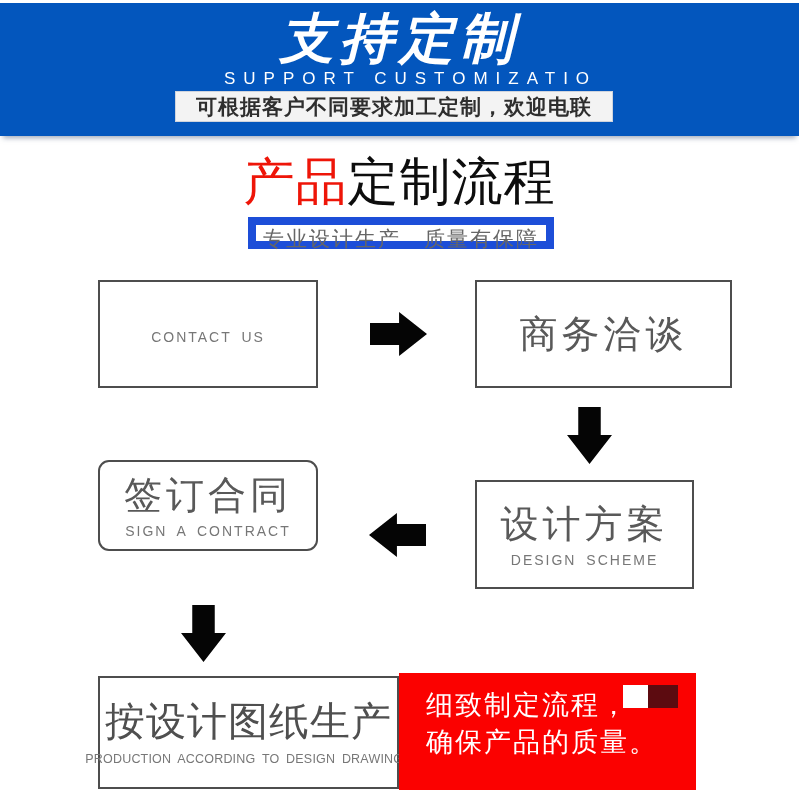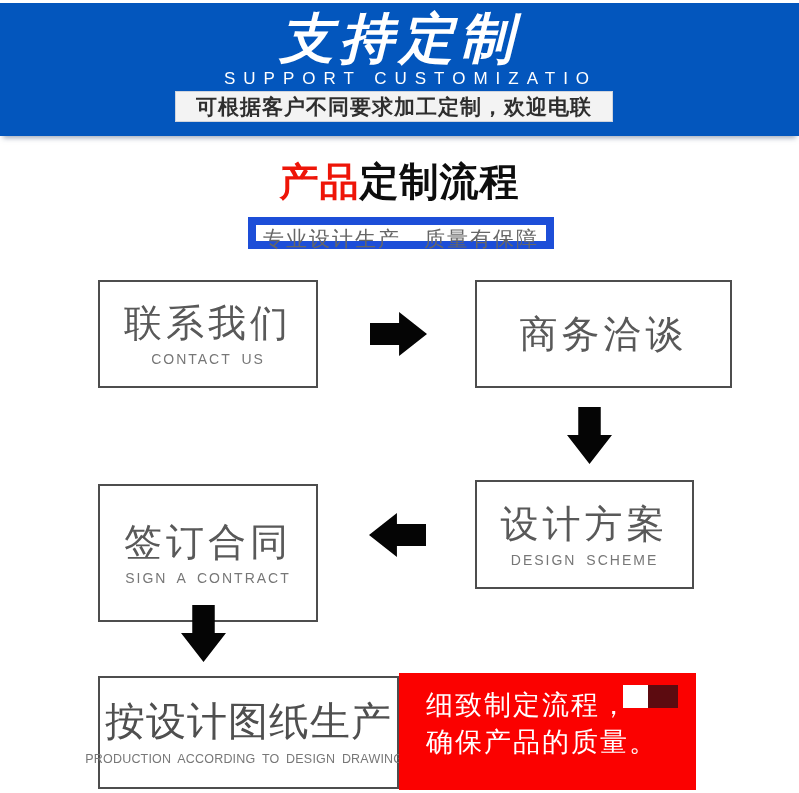--- a/index.html
+++ b/index.html
@@ -25,21 +25,21 @@
     position:absolute;left:175px;top:88px;width:438px;height:31px;box-sizing:border-box;
     background:#f3f3f3;border:1px solid #cfd4dd;
     color:#2e2e2e;font-size:21px;line-height:29px;text-align:center;letter-spacing:1px;
     white-space:nowrap;
     font-weight:bold;
   }
 
   
   .section-title{
     position:absolute;left:0;top:153px;width:100%;text-align:center;
-    font-size:39px;font-weight:bold;letter-spacing:1px;color:#0d0d0d;line-height:58px;
+    font-size:51px;font-weight:normal;letter-spacing:1px;color:#0d0d0d;line-height:58px;
     white-space:nowrap;
   }
   .section-title .hl{color:#ee1508;}
   .tagline-box{
     position:absolute;left:248px;top:217px;width:306px;height:32px;box-sizing:border-box;
     border:8px solid #1d4ed8;background:#ffffff;
     color:#666666;font-size:21px;line-height:28px;text-align:center;letter-spacing:2px;
     white-space:nowrap;
   }
 
@@ -50,21 +50,21 @@
   }
   .step .zh{
     color:#595959;font-size:38px;letter-spacing:4px;line-height:44px;white-space:nowrap;
   }
   .step .en{
     margin-top:7px;color:#777777;font-size:14px;letter-spacing:2px;word-spacing:4px;
     line-height:15px;white-space:nowrap;
   }
   .step.b1{left:98px; top:280px;width:220px;height:108px;}
   .step.b2{left:475px;top:280px;width:257px;height:108px;gap:32px;}
-  .step.b3{left:98px; top:484px;width:220px;height:138px;}
+  .step.b3{left:98px; top:460px;width:220px;height:91px;border-radius:11px;}
   .step.b4{left:475px;top:480px;width:219px;height:109px;}
   .step.b5{left:98px; top:676px;width:301px;height:113px;}
   .step.b5 .zh{font-size:40px;letter-spacing:1px;color:#4f4f4f;}
   .step.b5 .en{font-size:12.5px;letter-spacing:0.2px;word-spacing:3px;margin-top:9px;}
 
   
   .note{
     position:absolute;left:399px;top:673px;width:297px;height:117px;box-sizing:border-box;
     background:#fb0100;color:#ffffff;padding:14px 0 12px 27px;
   }
@@ -99,21 +99,20 @@
     <div class="banner-subtitle">SUPPORT CUSTOMIZATIO</div>
     <div class="banner-notice">可根据客户不同要求加工定制，欢迎电联</div>
   </div>
 
   <div class="section-title">
     <span class="hl">产品</span><span>定制流程</span>
   </div>
   <div class="tagline-box">专业设计生产　质量有保障</div>
 
   <div class="step b1">
-    <div class="zh">联系我们</div>
     <div class="en">CONTACT US</div>
   </div>
 
   <div class="step b2">
     <div class="zh">商务洽谈</div>
   </div>
 
   <div class="step b3">
     <div class="zh">签订合同</div>
     <div class="en">SIGN A CONTRACT</div>

